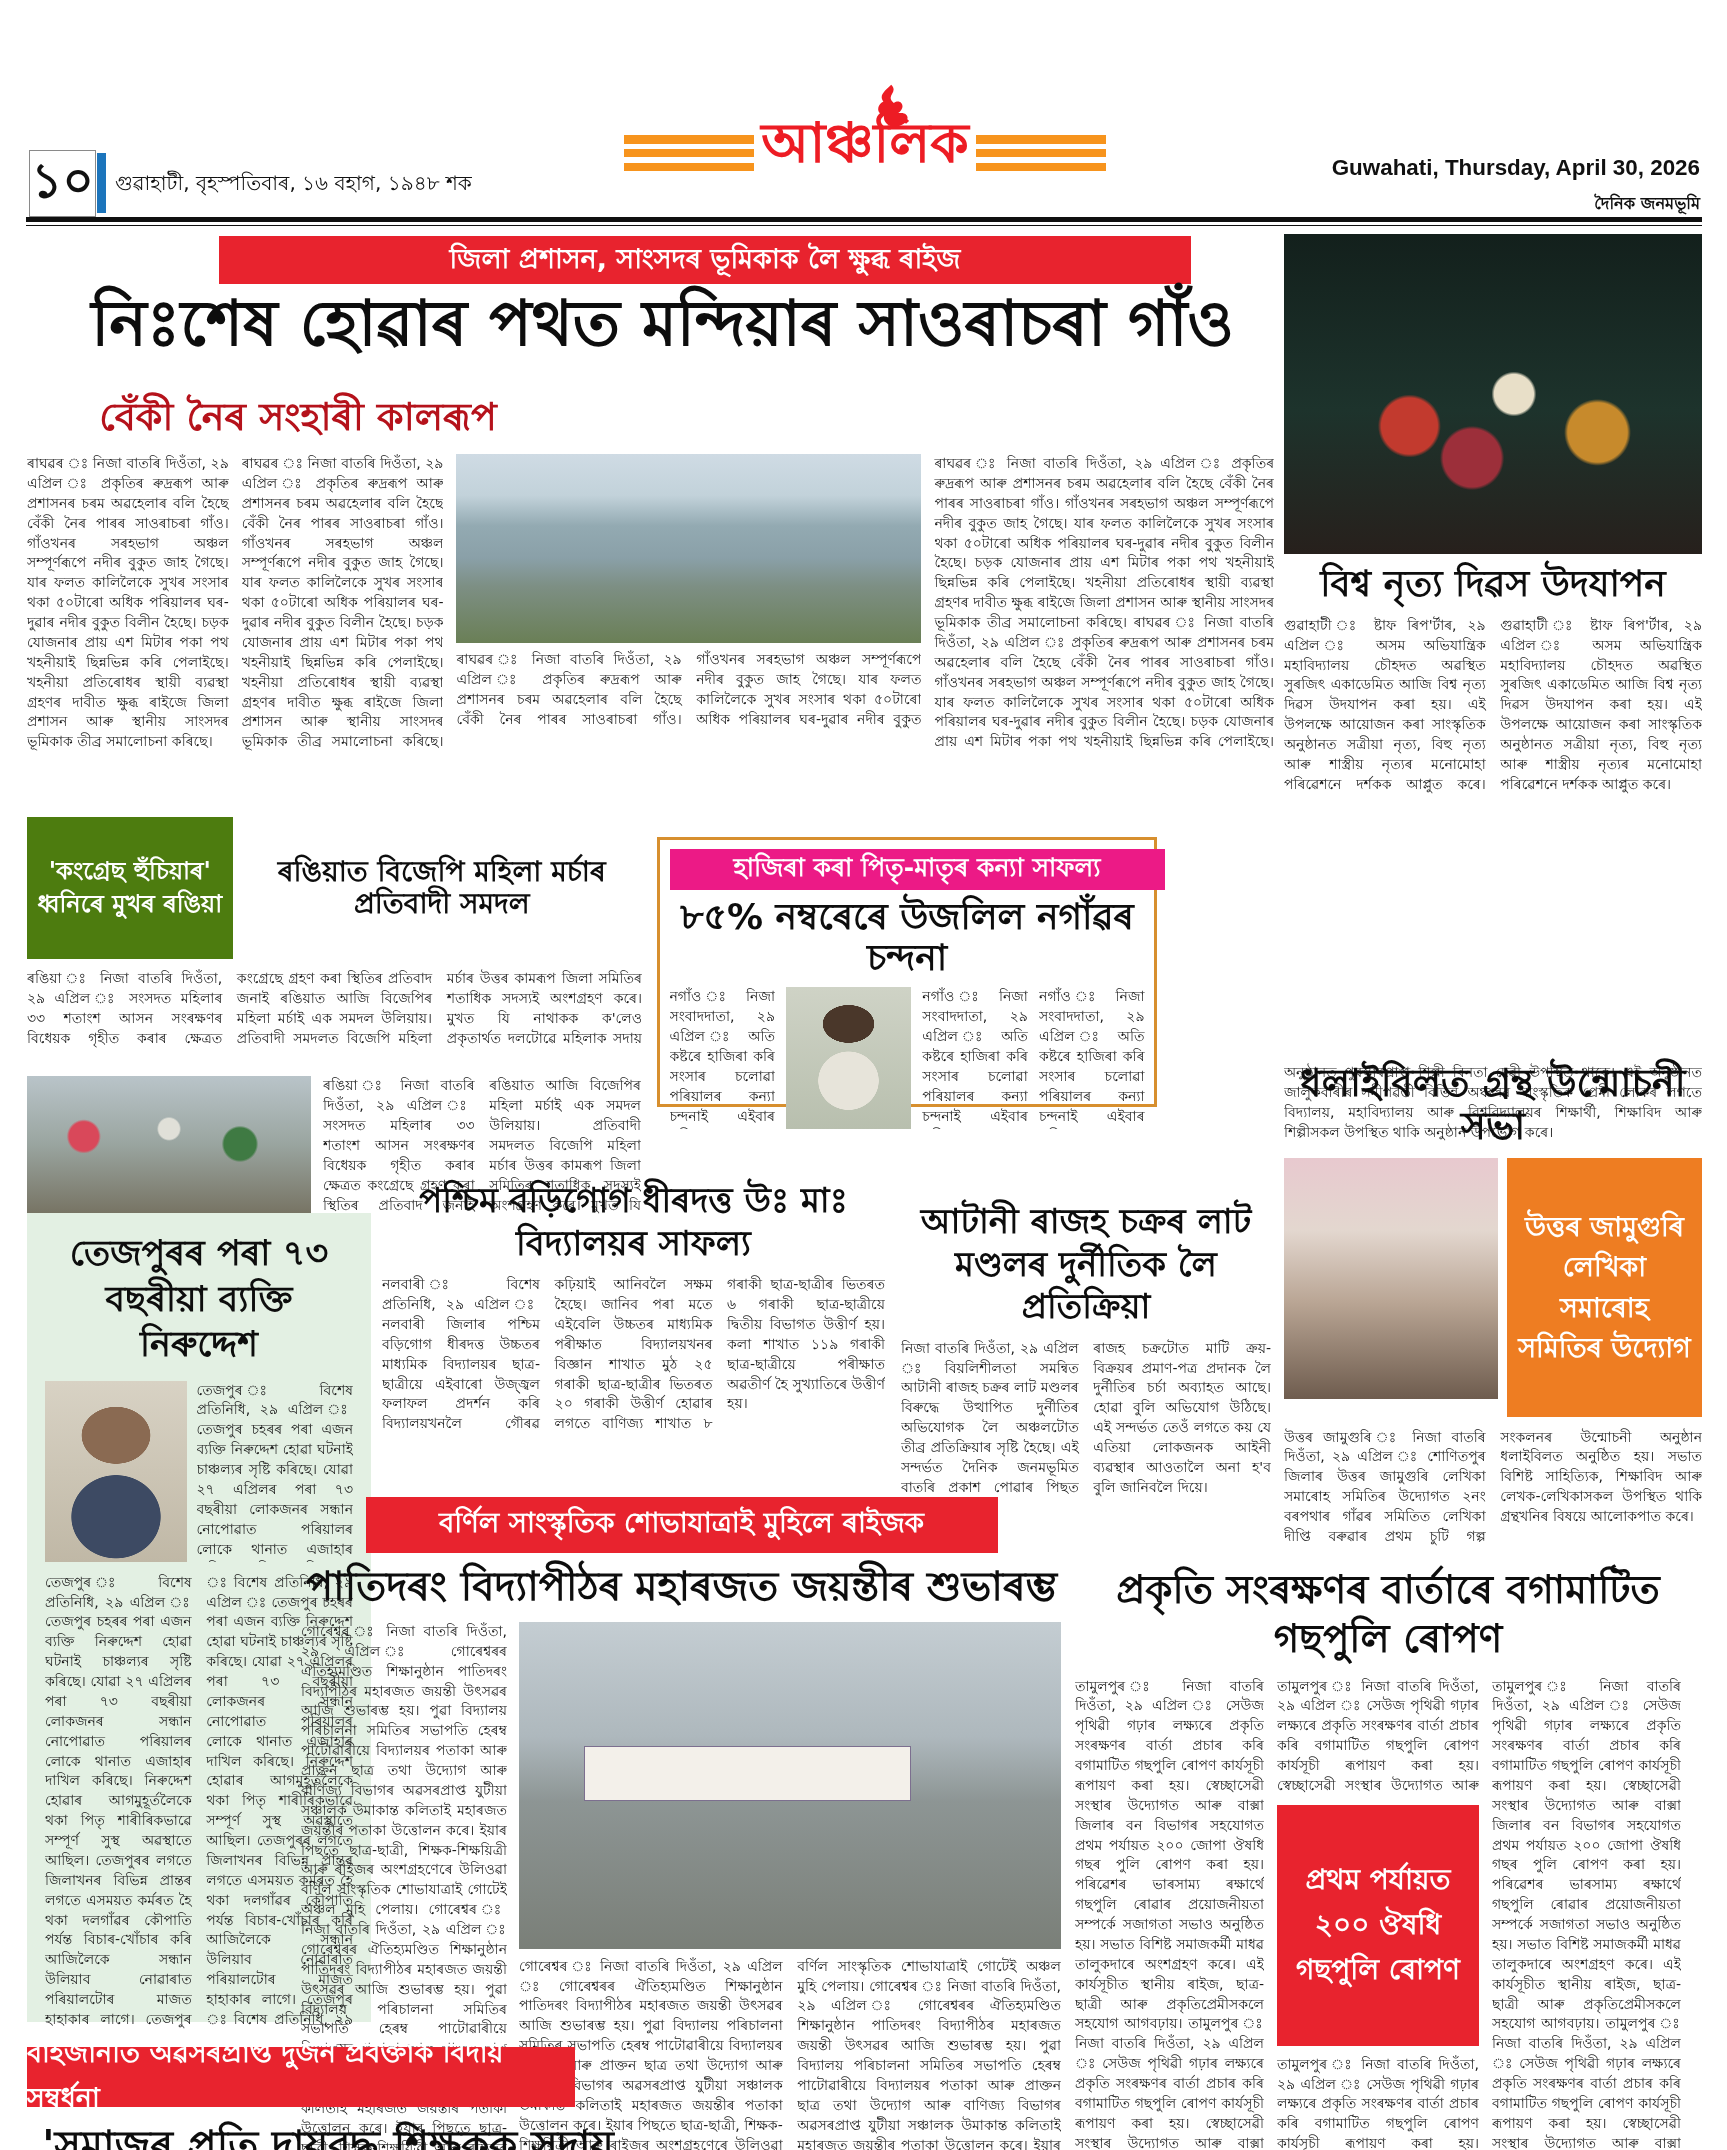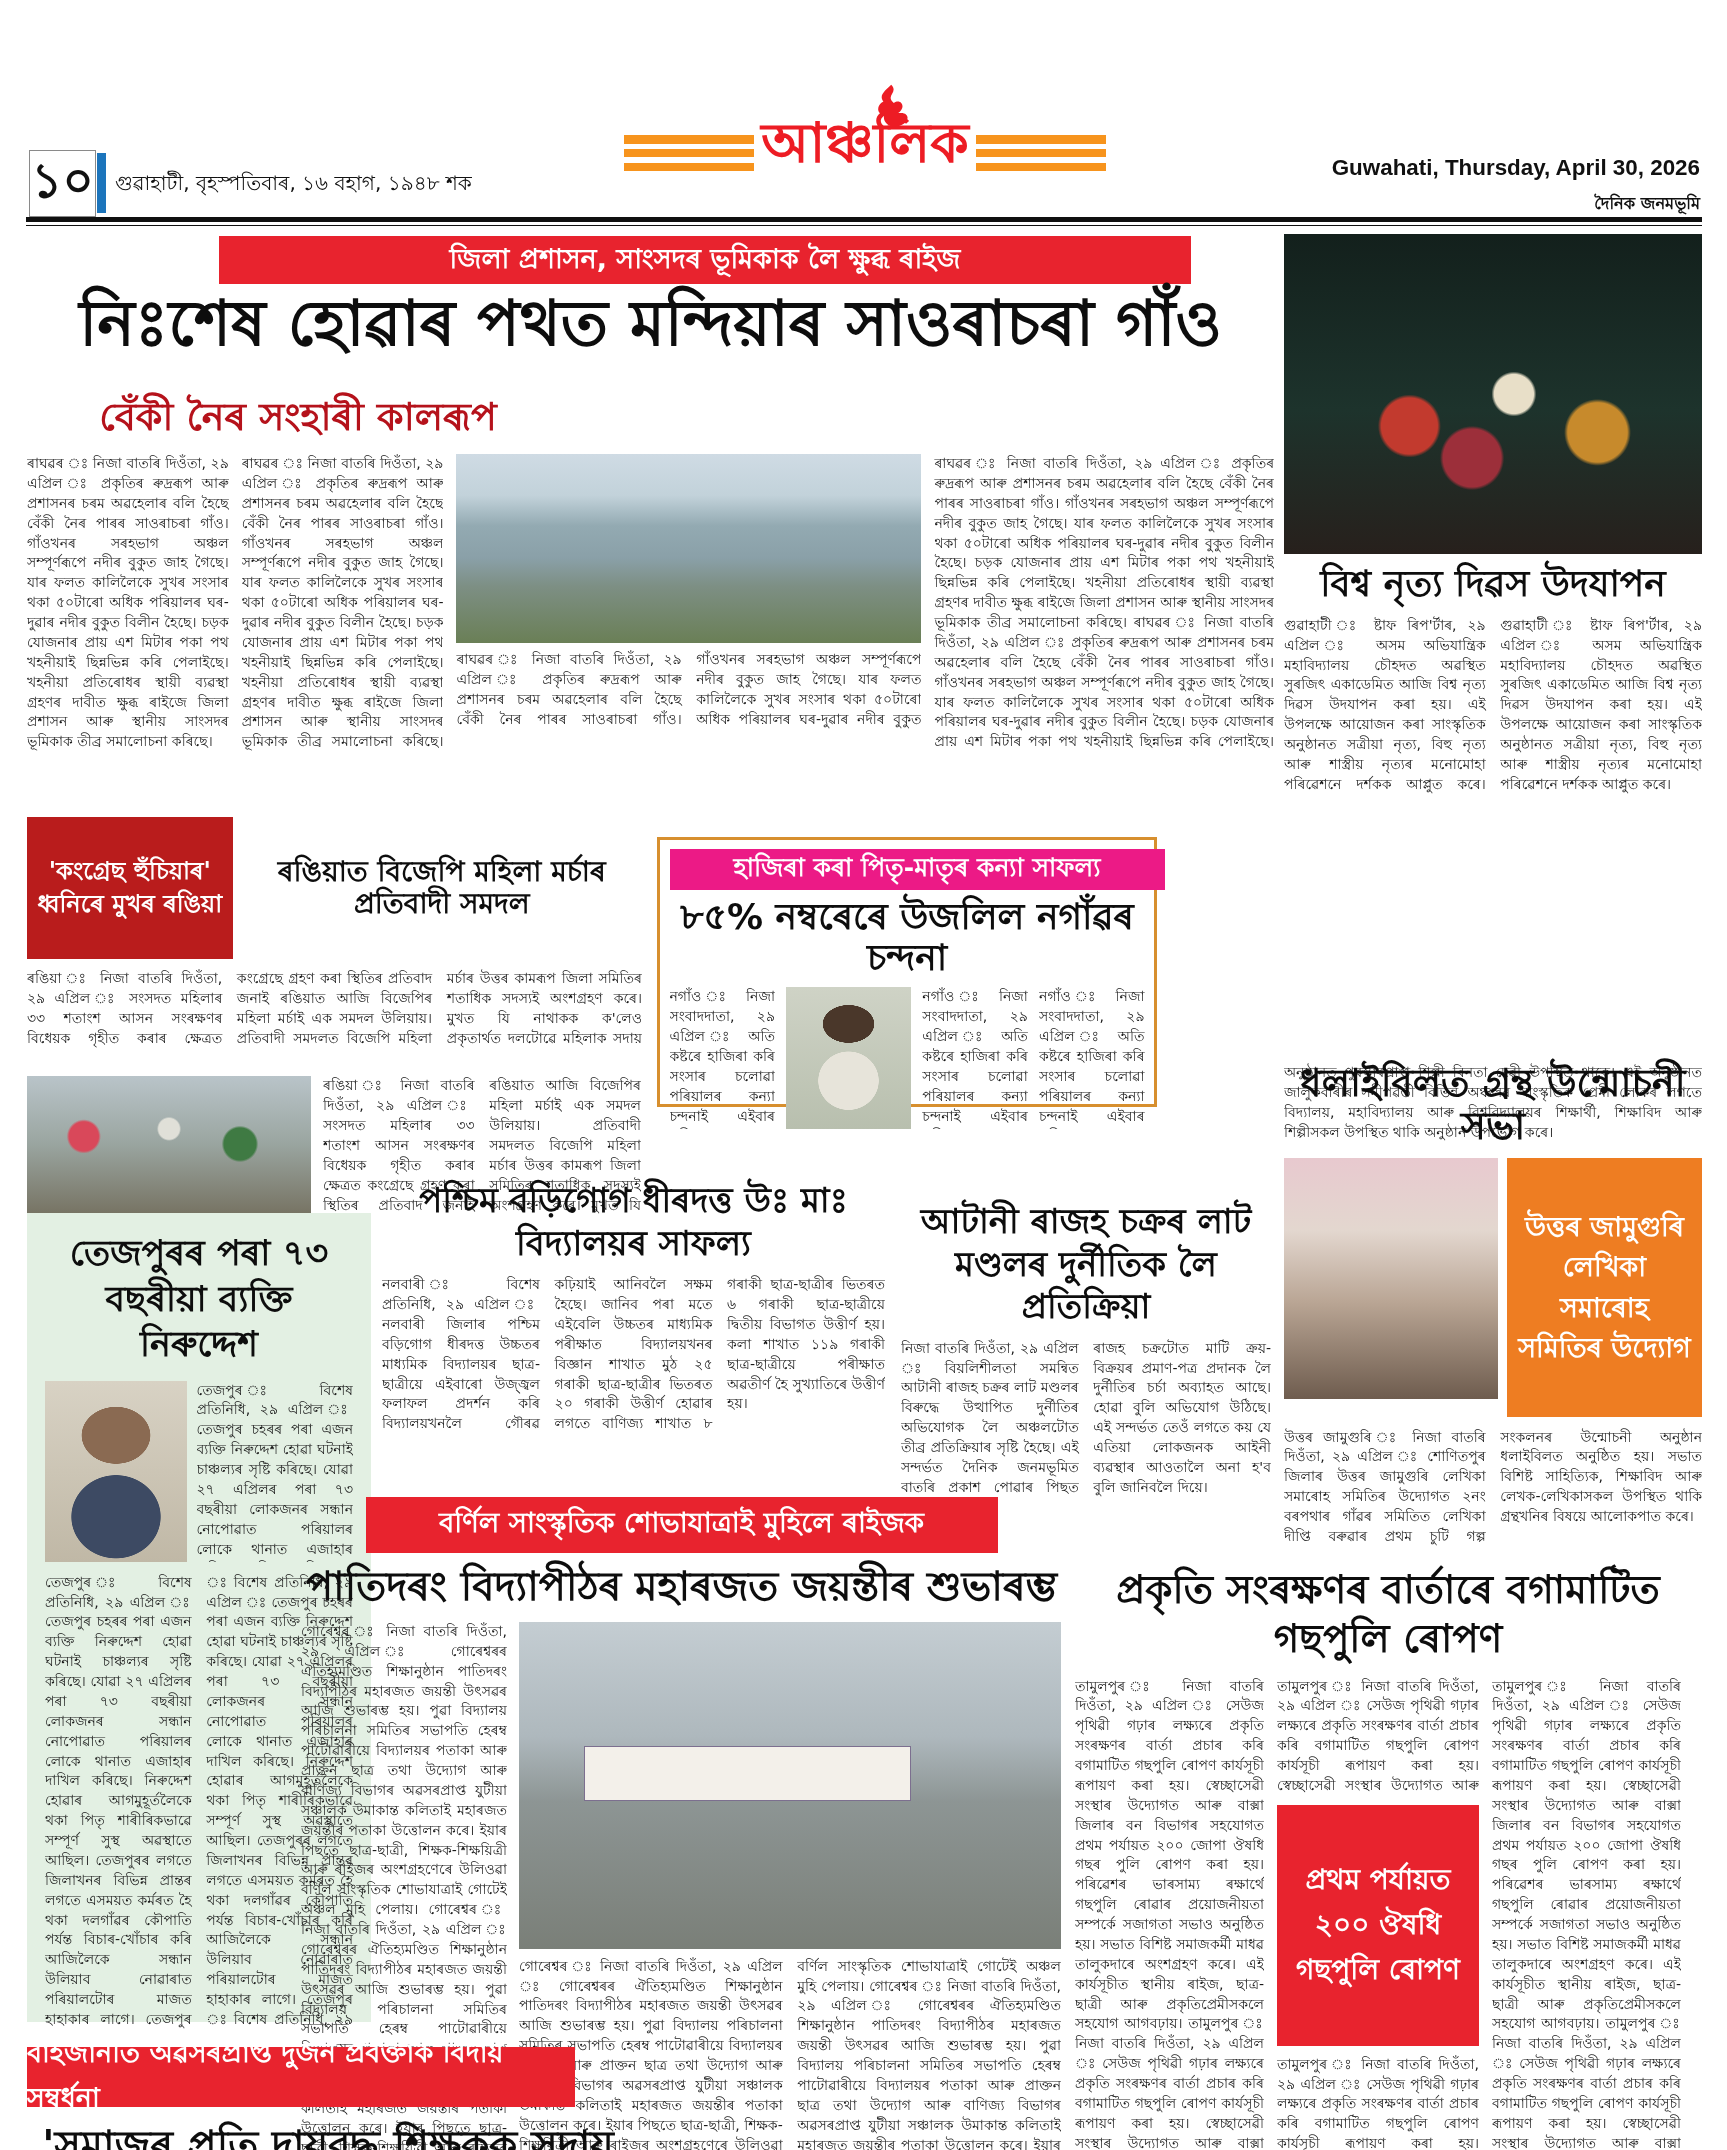--- a/index.html
+++ b/index.html
@@ -7,21 +7,21 @@
   .abs{position:absolute;}
   .jt{text-align:justify;text-justify:inter-word;}
   .bodytxt{font-size:14px;line-height:1.42;color:#1a1a1a;}
   .c2{column-count:2;column-gap:14.6px;}
   .c3{column-count:3;column-gap:14.6px;}
   .hl{font-weight:800;color:#0d0d0d;line-height:1.12;}
   .ctr{text-align:center;}
   .kicker{display:flex;align-items:center;justify-content:center;color:#fff;font-weight:800;}
   .red{background:#e8232e;}
   .magenta{background:#ec1a86;}
-  .cyan{background:#b91c1c;}
+  .cyan{background:#4d7c0f;}
   .orange{background:#ee7d22;}
   .ph{background:#c9c9c2;overflow:hidden;}
   .ph-river{background:linear-gradient(180deg,#cfdbe4 0%,#c2d2da 22%,#93aab2 38%,#8aa0a8 55%,#7d8f84 70%,#6a7f56 100%);}
   .ph-river::after{content:"";display:block;width:55%;height:28%;margin:55% 0 0 5%;background:#b9b9b0;transform:skew(-18deg,4deg);}
   .ph-dance{background:radial-gradient(circle at 30% 60%,#c23a2e 0 8%,transparent 9%),radial-gradient(circle at 55% 50%,#e8dfc8 0 7%,transparent 8%),radial-gradient(circle at 75% 62%,#c78a2c 0 8%,transparent 9%),radial-gradient(circle at 45% 70%,#9c2f3a 0 9%,transparent 10%),linear-gradient(180deg,#13201c 0%,#1d332c 55%,#27201c 100%);}
   .ph-rally{background:radial-gradient(circle at 20% 40%,#d9485a 0 6%,transparent 7%),radial-gradient(circle at 50% 35%,#e0e0d8 0 6%,transparent 7%),radial-gradient(circle at 75% 45%,#3f7a43 0 7%,transparent 8%),linear-gradient(180deg,#b9c4c9 0%,#9aa5a0 45%,#706a58 100%);}
   .ph-girl{background:radial-gradient(ellipse 34% 22% at 50% 26%,#4a372a 0 60%,transparent 61%),radial-gradient(ellipse 40% 34% at 50% 66%,#e7e4da 0 60%,transparent 61%),linear-gradient(180deg,#cfd3c6 0%,#b8bfae 100%);}
   .ph-book{background:linear-gradient(180deg,#e8c9cf 0%,#e3d7cf 30%,#b9a594 60%,#6e5c4e 100%);}
   .ph-man{background:radial-gradient(ellipse 40% 26% at 50% 30%,#8a6a52 0 60%,transparent 61%),radial-gradient(ellipse 52% 38% at 50% 75%,#3d4a63 0 60%,transparent 61%),linear-gradient(180deg,#d8d2c4 0%,#c0b8a6 100%);}
   .ph-parade{background:linear-gradient(180deg,#c4cdd2 0%,#aeb8bd 35%,#8d9594 55%,#7a7f78 100%);position:relative;}
@@ -52,21 +52,21 @@
   </div>
   <div class="stripes"></div>
 </div>
 
 <div class="abs" style="right:27px;top:155px;width:516px;text-align:right;font-family:'Liberation Sans',sans-serif;font-size:22.4px;font-weight:700;">Guwahati, Thursday, April 30, 2026</div>
 <div class="abs" style="right:27px;top:191px;width:301px;text-align:right;font-size:16.3px;font-weight:700;">দৈনিক জনমভূমি</div>
 
 <div class="abs rule" style="left:26px;top:217px;width:1676px;"></div>
 
 <div class="abs kicker red" style="left:219px;top:236px;width:972px;height:48px;font-size:27px;">জিলা প্ৰশাসন, সাংসদৰ ভূমিকাক লৈ ক্ষুব্ধ ৰাইজ</div>
-<div class="abs hl ctr" style="left:27px;top:289px;width:1247px;font-size:63px;">নিঃশেষ হোৱাৰ পথত মন্দিয়াৰ সাওৰাচৰা গাঁও</div>
+<div class="abs hl ctr" style="left:39px;top:289px;width:1247px;font-size:63px;">নিঃশেষ হোৱাৰ পথত মন্দিয়াৰ সাওৰাচৰা গাঁও</div>
 <div class="abs subhead-red ctr" style="left:27px;top:387px;width:542px;font-size:38px;">বেঁকী নৈৰ সংহাৰী কালৰূপ</div>
 
 <div class="abs" style="left:27px;top:454px;width:1247px;height:297px;display:flex;gap:13px;">
   <div class="bodytxt jt" style="width:202px;overflow:hidden;">ৰাঘৱৰ ঃ নিজা বাতৰি দিওঁতা, ২৯ এপ্ৰিল ঃ প্ৰকৃতিৰ ৰুদ্ৰৰূপ আৰু প্ৰশাসনৰ চৰম অৱহেলাৰ বলি হৈছে বেঁকী নৈৰ পাৰৰ সাওৰাচৰা গাঁও। গাঁওখনৰ সৰহভাগ অঞ্চল সম্পূৰ্ণৰূপে নদীৰ বুকুত জাহ গৈছে। যাৰ ফলত কালিলৈকে সুখৰ সংসাৰ থকা ৫০টাৰো অধিক পৰিয়ালৰ ঘৰ-দুৱাৰ নদীৰ বুকুত বিলীন হৈছে। চড়ক যোজনাৰ প্ৰায় এশ মিটাৰ পকা পথ খহনীয়াই ছিন্নভিন্ন কৰি পেলাইছে। খহনীয়া প্ৰতিৰোধৰ স্থায়ী ব্যৱস্থা গ্ৰহণৰ দাবীত ক্ষুব্ধ ৰাইজে জিলা প্ৰশাসন আৰু স্থানীয় সাংসদৰ ভূমিকাক তীব্ৰ সমালোচনা কৰিছে।</div>
   <div class="bodytxt jt" style="width:202px;overflow:hidden;">ৰাঘৱৰ ঃ নিজা বাতৰি দিওঁতা, ২৯ এপ্ৰিল ঃ প্ৰকৃতিৰ ৰুদ্ৰৰূপ আৰু প্ৰশাসনৰ চৰম অৱহেলাৰ বলি হৈছে বেঁকী নৈৰ পাৰৰ সাওৰাচৰা গাঁও। গাঁওখনৰ সৰহভাগ অঞ্চল সম্পূৰ্ণৰূপে নদীৰ বুকুত জাহ গৈছে। যাৰ ফলত কালিলৈকে সুখৰ সংসাৰ থকা ৫০টাৰো অধিক পৰিয়ালৰ ঘৰ-দুৱাৰ নদীৰ বুকুত বিলীন হৈছে। চড়ক যোজনাৰ প্ৰায় এশ মিটাৰ পকা পথ খহনীয়াই ছিন্নভিন্ন কৰি পেলাইছে। খহনীয়া প্ৰতিৰোধৰ স্থায়ী ব্যৱস্থা গ্ৰহণৰ দাবীত ক্ষুব্ধ ৰাইজে জিলা প্ৰশাসন আৰু স্থানীয় সাংসদৰ ভূমিকাক তীব্ৰ সমালোচনা কৰিছে। ৰাঘৱৰ ঃ নিজা বাতৰি দিওঁতা, ২৯ এপ্ৰিল ঃ প্ৰকৃতিৰ ৰুদ্ৰৰূপ আৰু প্ৰশাসনৰ চৰম অৱহেলাৰ বলি হৈছে বেঁকী নৈৰ পাৰৰ সাওৰাচৰা গাঁও। গাঁওখনৰ সৰহভাগ অঞ্চল সম্পূৰ্ণৰূপে নদীৰ বুকুত জাহ গৈছে। যাৰ ফলত কালিলৈকে সুখৰ সংসাৰ থকা ৫০টাৰো অধিক পৰিয়ালৰ ঘৰ-দুৱাৰ নদীৰ বুকুত বিলীন হৈছে। চড়ক যোজনাৰ প্ৰায় এশ মিটাৰ পকা পথ খহনীয়াই ছিন্নভিন্ন কৰি পেলাইছে। খহনীয়া প্ৰতিৰোধৰ স্থায়ী ব্যৱস্থা গ্ৰহণৰ দাবীত ক্ষুব্ধ ৰাইজে জিলা প্ৰশাসন আৰু স্থানীয় সাংসদৰ ভূমিকাক তীব্ৰ সমালোচনা কৰিছে।</div>
   <div style="width:465px;display:flex;flex-direction:column;gap:6.9px;">
     <div class="ph ph-river" style="width:465px;height:189px;"></div>
     <div class="bodytxt jt c2" style="height:90px;overflow:hidden;">ৰাঘৱৰ ঃ নিজা বাতৰি দিওঁতা, ২৯ এপ্ৰিল ঃ প্ৰকৃতিৰ ৰুদ্ৰৰূপ আৰু প্ৰশাসনৰ চৰম অৱহেলাৰ বলি হৈছে বেঁকী নৈৰ পাৰৰ সাওৰাচৰা গাঁও। গাঁওখনৰ সৰহভাগ অঞ্চল সম্পূৰ্ণৰূপে নদীৰ বুকুত জাহ গৈছে। যাৰ ফলত কালিলৈকে সুখৰ সংসাৰ থকা ৫০টাৰো অধিক পৰিয়ালৰ ঘৰ-দুৱাৰ নদীৰ বুকুত বিলীন হৈছে। চড়ক যোজনাৰ প্ৰায় এশ মিটাৰ পকা পথ খহনীয়াই ছিন্নভিন্ন কৰি পেলাইছে। খহনীয়া প্ৰতিৰোধৰ স্থায়ী ব্যৱস্থা গ্ৰহণৰ দাবীত ক্ষুব্ধ ৰাইজে জিলা প্ৰশাসন আৰু স্থানীয় সাংসদৰ ভূমিকাক তীব্ৰ সমালোচনা কৰিছে। ৰাঘৱৰ ঃ নিজা বাতৰি দিওঁতা, ২৯ এপ্ৰিল ঃ প্ৰকৃতিৰ ৰুদ্ৰৰূপ আৰু প্ৰশাসনৰ চৰম অৱহেলাৰ বলি হৈছে বেঁকী নৈৰ পাৰৰ সাওৰাচৰা গাঁও। গাঁওখনৰ সৰহভাগ অঞ্চল সম্পূৰ্ণৰূপে নদীৰ বুকুত জাহ গৈছে। যাৰ ফলত কালিলৈকে সুখৰ সংসাৰ থকা ৫০টাৰো অধিক পৰিয়ালৰ ঘৰ-দুৱাৰ নদীৰ বুকুত বিলীন হৈছে। চড়ক যোজনাৰ প্ৰায় এশ মিটাৰ পকা পথ খহনীয়াই ছিন্নভিন্ন কৰি পেলাইছে। খহনীয়া প্ৰতিৰোধৰ স্থায়ী ব্যৱস্থা গ্ৰহণৰ দাবীত ক্ষুব্ধ ৰাইজে জিলা প্ৰশাসন আৰু স্থানীয় সাংসদৰ ভূমিকাক তীব্ৰ সমালোচনা কৰিছে।</div>
   </div>
   <div class="bodytxt jt" style="width:340px;overflow:hidden;" class2="">ৰাঘৱৰ ঃ নিজা বাতৰি দিওঁতা, ২৯ এপ্ৰিল ঃ প্ৰকৃতিৰ ৰুদ্ৰৰূপ আৰু প্ৰশাসনৰ চৰম অৱহেলাৰ বলি হৈছে বেঁকী নৈৰ পাৰৰ সাওৰাচৰা গাঁও। গাঁওখনৰ সৰহভাগ অঞ্চল সম্পূৰ্ণৰূপে নদীৰ বুকুত জাহ গৈছে। যাৰ ফলত কালিলৈকে সুখৰ সংসাৰ থকা ৫০টাৰো অধিক পৰিয়ালৰ ঘৰ-দুৱাৰ নদীৰ বুকুত বিলীন হৈছে। চড়ক যোজনাৰ প্ৰায় এশ মিটাৰ পকা পথ খহনীয়াই ছিন্নভিন্ন কৰি পেলাইছে। খহনীয়া প্ৰতিৰোধৰ স্থায়ী ব্যৱস্থা গ্ৰহণৰ দাবীত ক্ষুব্ধ ৰাইজে জিলা প্ৰশাসন আৰু স্থানীয় সাংসদৰ ভূমিকাক তীব্ৰ সমালোচনা কৰিছে। ৰাঘৱৰ ঃ নিজা বাতৰি দিওঁতা, ২৯ এপ্ৰিল ঃ প্ৰকৃতিৰ ৰুদ্ৰৰূপ আৰু প্ৰশাসনৰ চৰম অৱহেলাৰ বলি হৈছে বেঁকী নৈৰ পাৰৰ সাওৰাচৰা গাঁও। গাঁওখনৰ সৰহভাগ অঞ্চল সম্পূৰ্ণৰূপে নদীৰ বুকুত জাহ গৈছে। যাৰ ফলত কালিলৈকে সুখৰ সংসাৰ থকা ৫০টাৰো অধিক পৰিয়ালৰ ঘৰ-দুৱাৰ নদীৰ বুকুত বিলীন হৈছে। চড়ক যোজনাৰ প্ৰায় এশ মিটাৰ পকা পথ খহনীয়াই ছিন্নভিন্ন কৰি পেলাইছে। খহনীয়া প্ৰতিৰোধৰ স্থায়ী ব্যৱস্থা গ্ৰহণৰ দাবীত ক্ষুব্ধ ৰাইজে জিলা প্ৰশাসন আৰু স্থানীয় সাংসদৰ ভূমিকাক তীব্ৰ সমালোচনা কৰিছে। ৰাঘৱৰ ঃ নিজা বাতৰি দিওঁতা, ২৯ এপ্ৰিল ঃ প্ৰকৃতিৰ ৰুদ্ৰৰূপ আৰু প্ৰশাসনৰ চৰম অৱহেলাৰ বলি হৈছে বেঁকী নৈৰ পাৰৰ সাওৰাচৰা গাঁও। গাঁওখনৰ সৰহভাগ অঞ্চল সম্পূৰ্ণৰূপে নদীৰ বুকুত জাহ গৈছে। যাৰ ফলত কালিলৈকে সুখৰ সংসাৰ থকা ৫০টাৰো অধিক পৰিয়ালৰ ঘৰ-দুৱাৰ নদীৰ বুকুত বিলীন হৈছে। চড়ক যোজনাৰ প্ৰায় এশ মিটাৰ পকা পথ খহনীয়াই ছিন্নভিন্ন কৰি পেলাইছে। খহনীয়া প্ৰতিৰোধৰ স্থায়ী ব্যৱস্থা গ্ৰহণৰ দাবীত ক্ষুব্ধ ৰাইজে জিলা প্ৰশাসন আৰু স্থানীয় সাংসদৰ ভূমিকাক তীব্ৰ সমালোচনা কৰিছে।</div>

